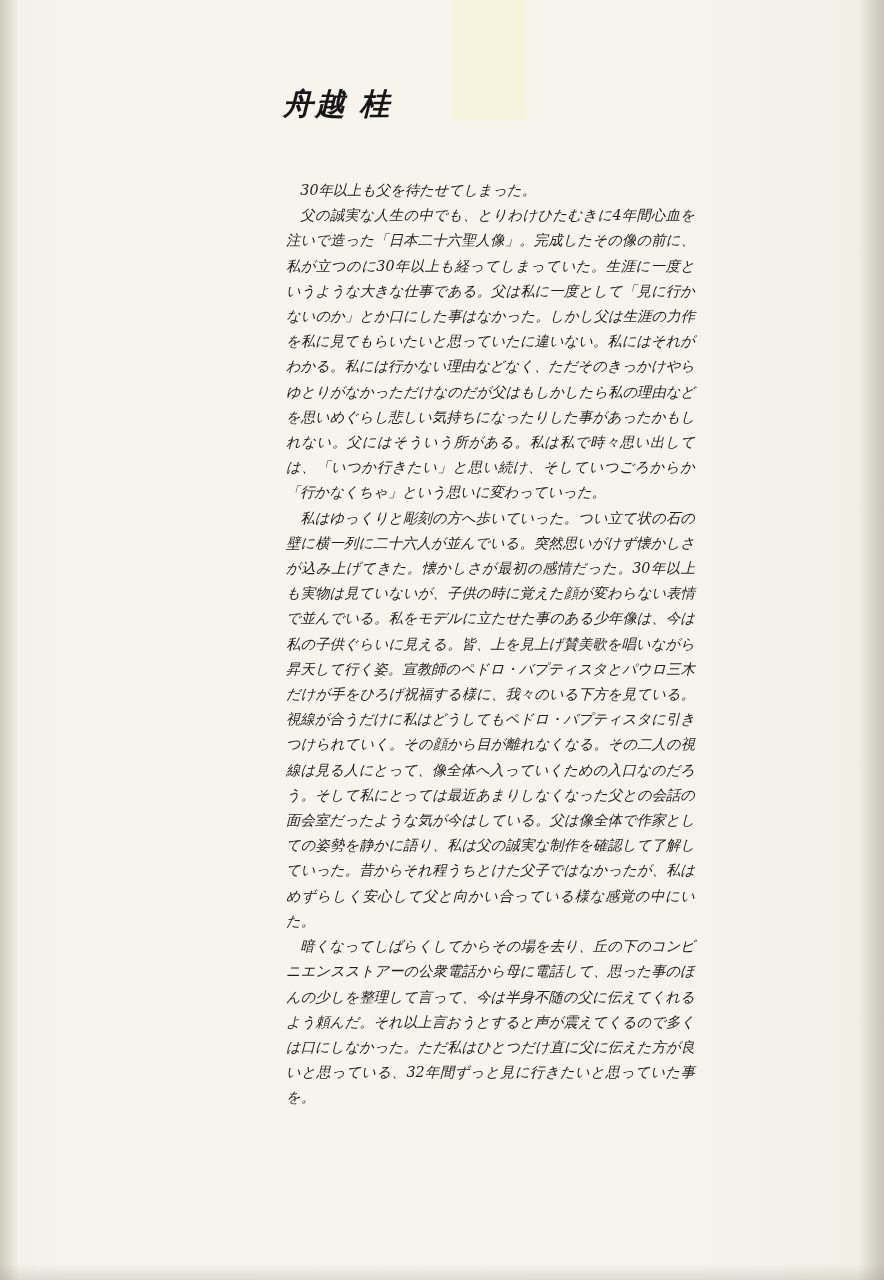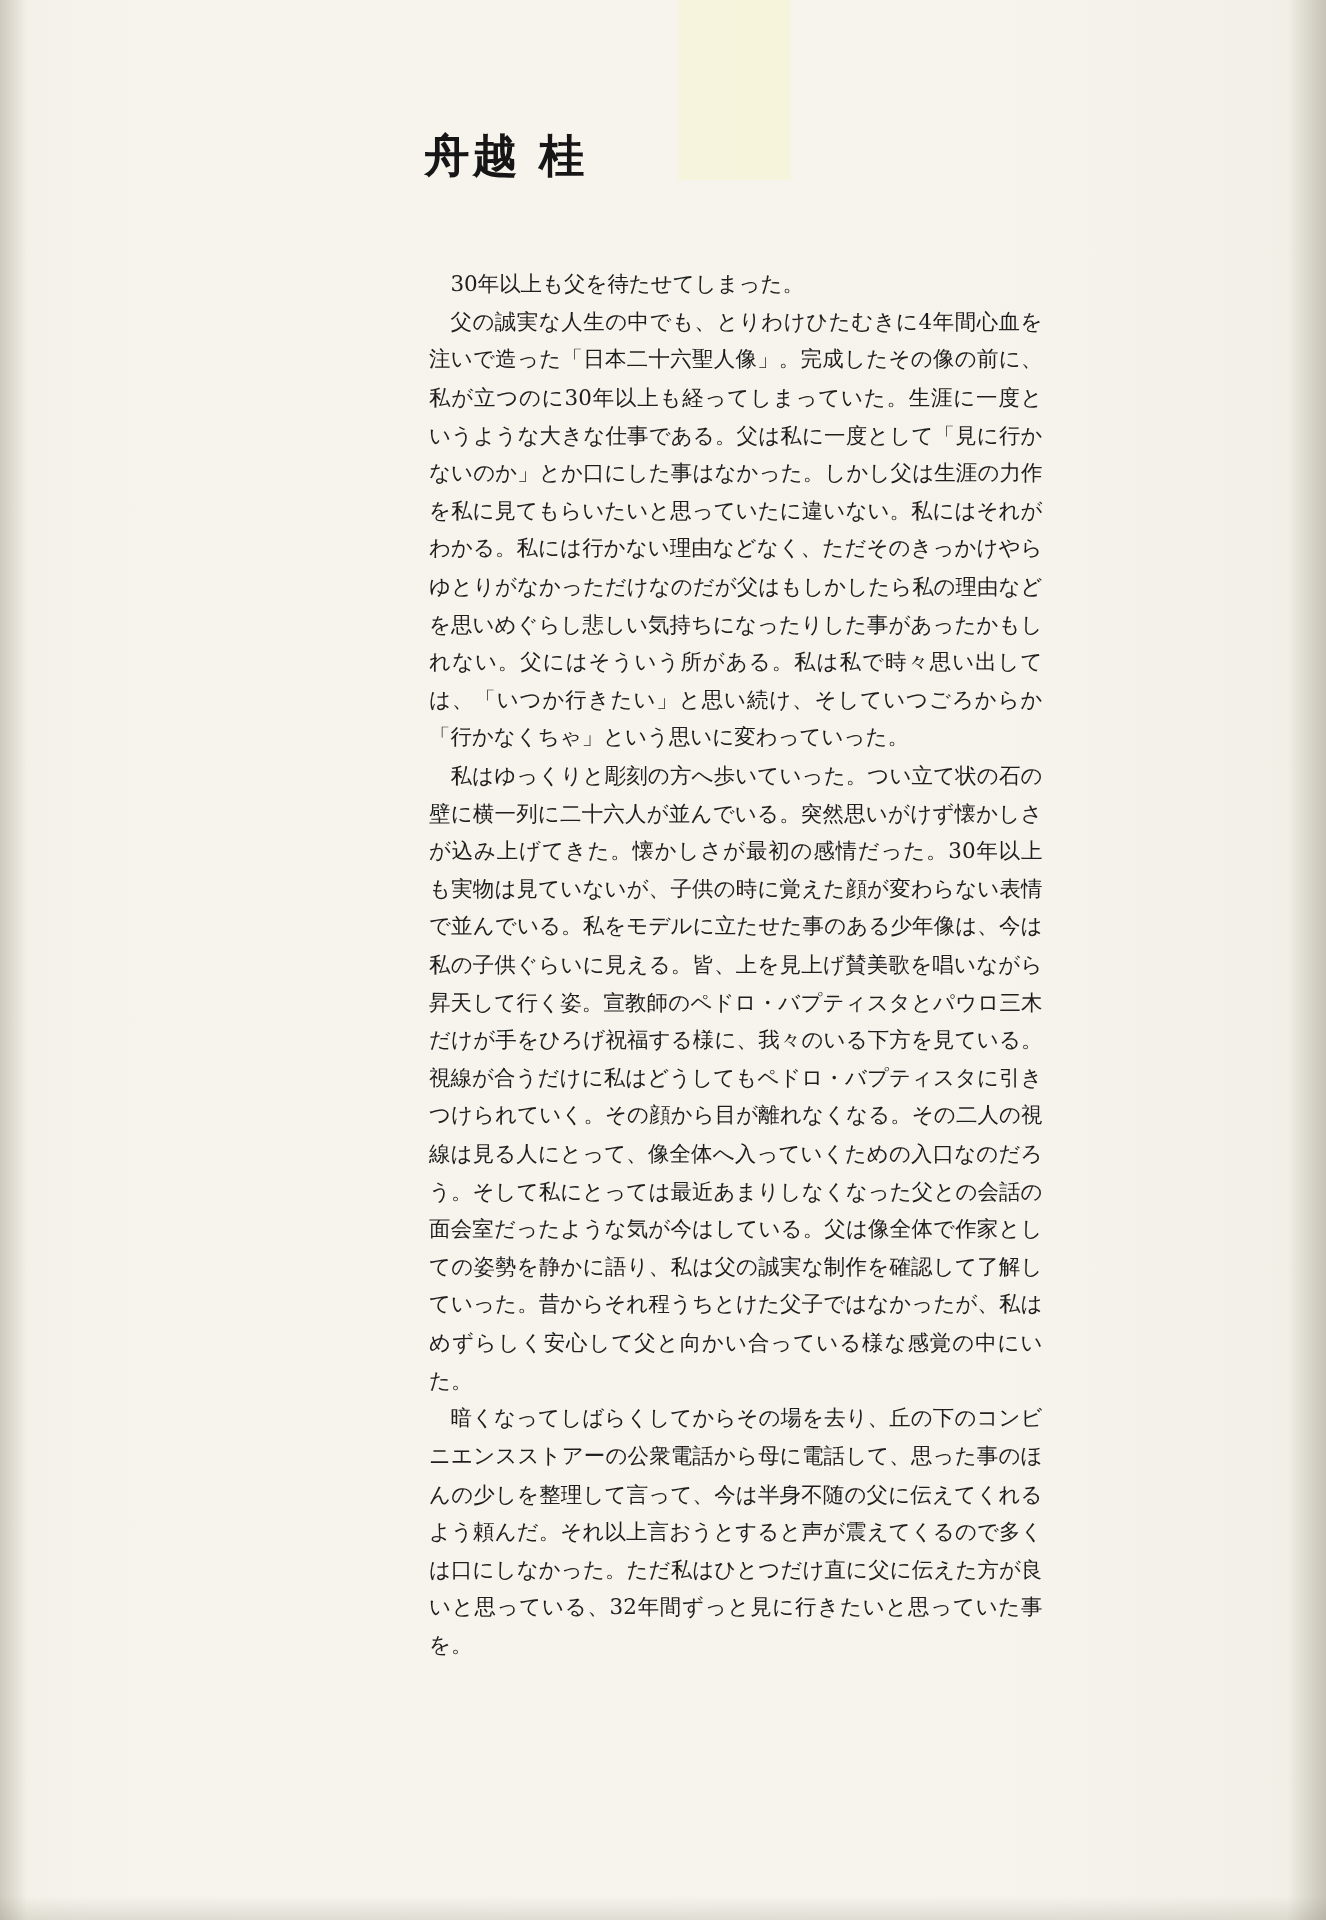--- a/index.html
+++ b/index.html
@@ -33,20 +33,21 @@
     height: 120px;
     background: #f7f3d9;
     opacity: 0.85;
   }
   .content {
     position: absolute;
     left: 0;
     top: 0;
     width: 724px;
     height: 1280px;
+    font-style: italic;
   }
   .title {
     position: absolute;
     left: 283px;
     top: 84px;
     font-size: 30px;
     letter-spacing: 2px;
     font-weight: 600;
     color: #161616;
     font-family: "DejaVu Serif", "Liberation Serif", serif;

